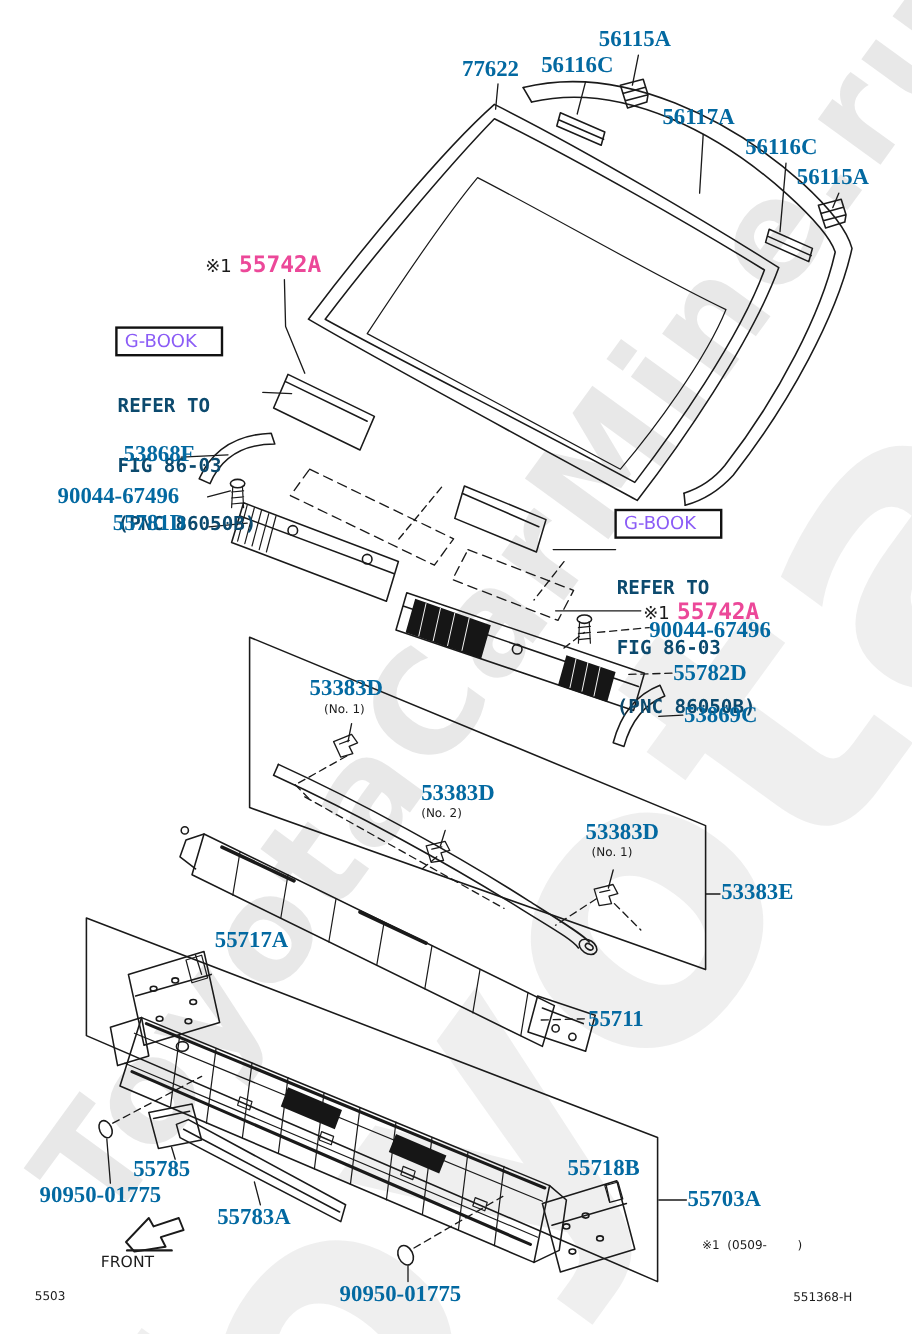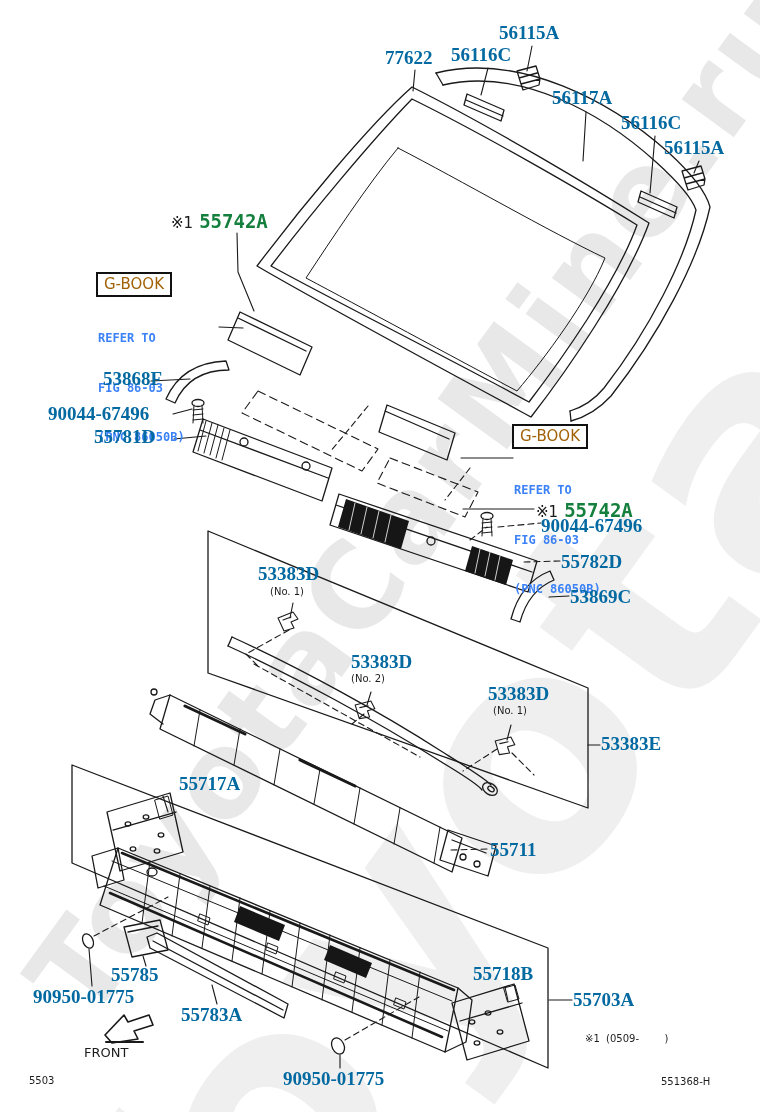--- a/index.html
+++ b/index.html
@@ -16,32 +16,32 @@
          transform:rotate(-54deg); color:rgba(80,80,80,0.13); }
   #wm2 { left:-60px; top:1245px; font-size:320px; letter-spacing:6px;
          transform:rotate(-54deg); color:rgba(80,80,80,0.09); }
   svg.art { position:absolute; left:0; top:0; z-index:2; }
   .pn {
     position:absolute; z-index:3; font-family:Liberation Serif, serif;
     font-weight:bold; font-size:19px; line-height:20px; white-space:pre; color:#0369a1;
   }
   .combo { position:absolute; z-index:3; display:flex; align-items:baseline; gap:6px; white-space:pre; }
   .combo .mk { font-family:"DejaVu Sans", sans-serif; font-size:15px; color:#1a1a1a; }
-  .combo .num { font-family:"DejaVu Sans Mono", monospace; font-weight:bold; font-size:19px; color:#15803d; }
+  .combo .num { font-family:"DejaVu Sans Mono", monospace; font-weight:bold; font-size:19px; color:#ec4899; }
   .sm {
     position:absolute; z-index:3; font-family:"DejaVu Sans", sans-serif;
     font-size:10px; line-height:15px; white-space:pre; color:#1c1c1c;
   }
   .gbook-box {
-    position:absolute; z-index:3; border:2px solid #111; padding:1px 6px 2px 6px;
-    font-family:"DejaVu Sans", sans-serif; font-size:15px; color:#a16207; background:#fff;
+    position:absolute; z-index:3; border:2px solid #111; padding:1px 20px 2px 6px;
+    font-family:"DejaVu Sans", sans-serif; font-size:15px; color:#8b5cf6; background:#fff;
   }
   .refer {
     position:absolute; z-index:3; font-family:"DejaVu Sans Mono", monospace;
-    font-weight:bold; font-size:12px; line-height:16.5px; white-space:pre; color:#3b82f6;
+    font-weight:bold; font-size:16px; line-height:16.5px; white-space:pre; color:#0c4a6e;
   }
 </style>
 </head>
 <body>
 
 <div class="stage">
 
   <div class="wm" id="wm1">ToyotaCarMine.ru</div>
   <div class="wm" id="wm2">ToyotaCarMine.ru</div>
 

